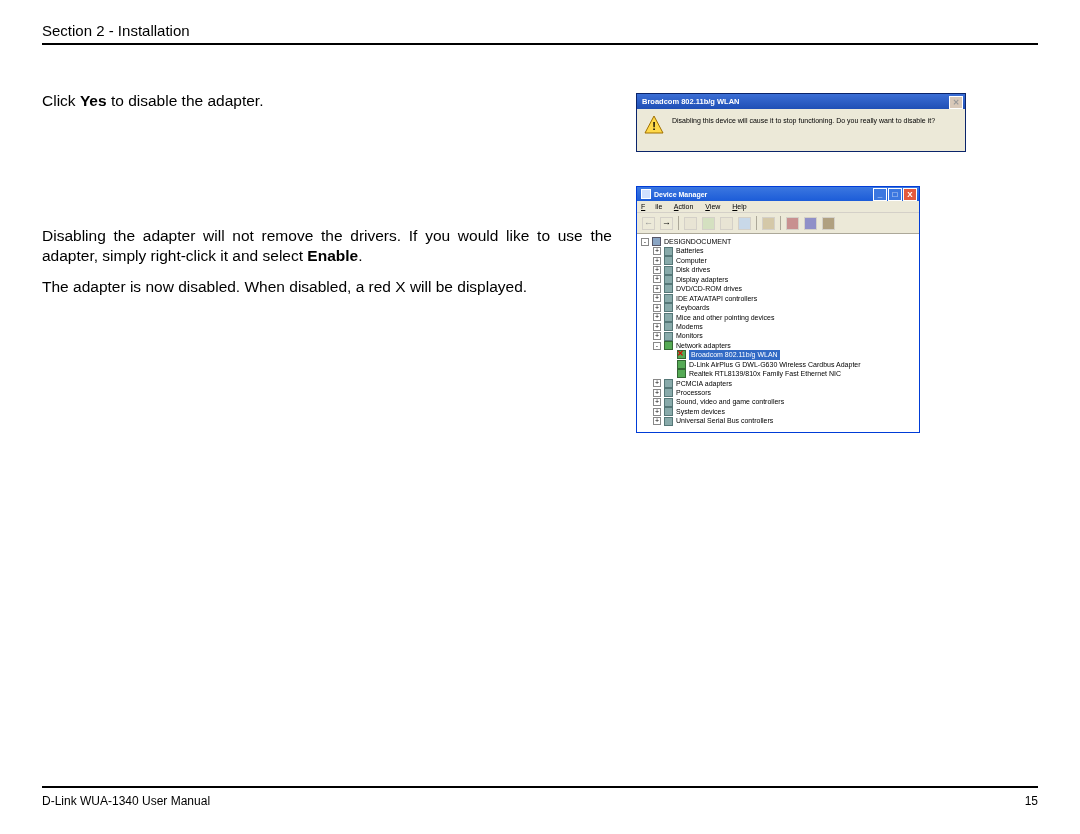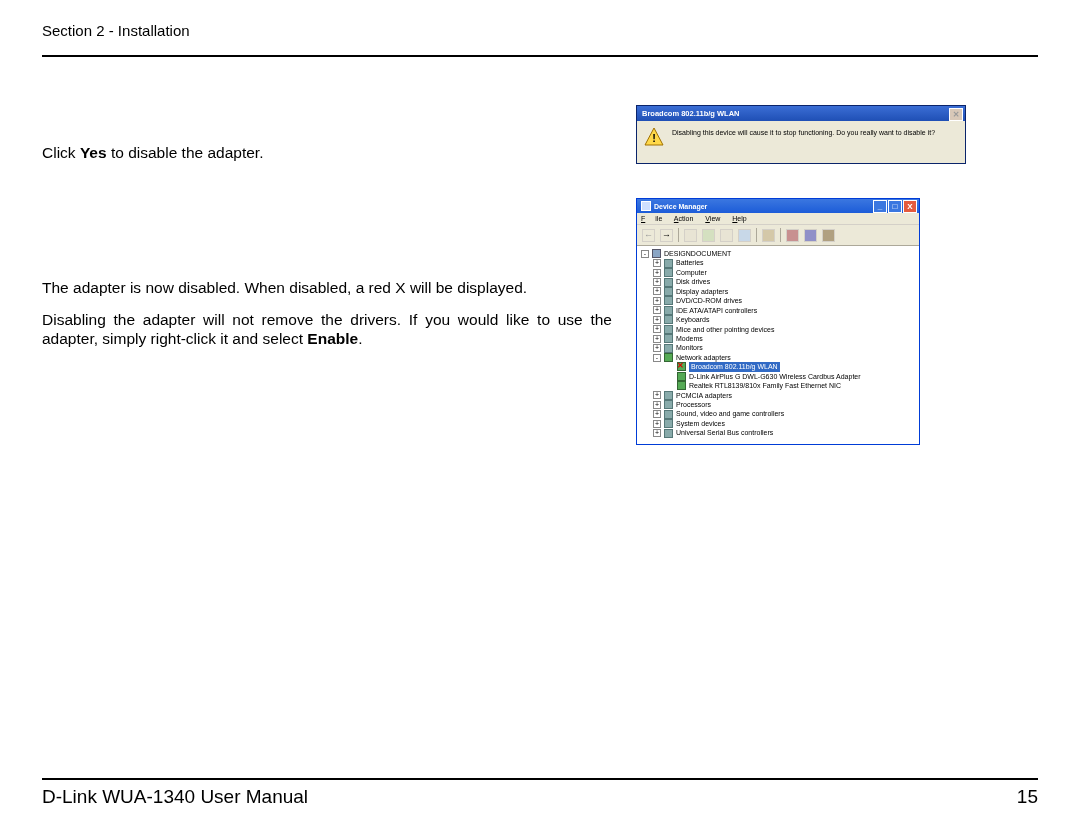--- a/index.html
+++ b/index.html
@@ -9,37 +9,37 @@
     height: 834px;
     background: #fff;
     position: relative;
     color: #000;
   }
   .page {
     padding: 22px 42px 0 42px;
   }
   .header-line {
     font-size: 15px;
-    margin-bottom: 16px;
+    margin-bottom: 4px;
   }
   .rule {
     border-top: 2px solid #000;
     margin-bottom: 46px;
   }
   .content {
     display: flex;
     gap: 24px;
   }
   .left-col {
     width: 570px;
     font-size: 15.5px;
     line-height: 1.28;
   }
   .left-col p { margin-bottom: 12px; }
-  .p1 { margin-bottom: 115px !important; margin-top: 40px; }
+  .p1 { margin-bottom: 115px !important; }
   .justify { text-align: justify; }
   .right-col {
     flex: 1;
     display: flex;
     flex-direction: column;
     gap: 34px;
     padding-top: 2px;
   }
 
   
@@ -214,39 +214,39 @@
     right: 42px;
     bottom: 26px;
   }
   .footer-rule {
     border-top: 2px solid #000;
     margin-bottom: 6px;
   }
   .footer-row {
     display: flex;
     justify-content: space-between;
-    font-size: 19px;
+    font-size: 12px;
   }
 </style>
 </head>
 <body>
 
 <div class="page">
   <div class="header-line">Section 2 - Installation</div>
   <div class="rule"></div>
 
   <div class="content">
     <div class="left-col">
       <p class="p1">
         <span>Click </span><b>Yes</b><span> to disable the adapter.</span>
       </p>
-      <p class="justify">The adapter is now disabled. When disabled, a red X will be displayed.</p>
       <p class="justify">
         <span>Disabling the adapter will not remove the drivers. If you would like to use the adapter, simply right-click it and select </span><b>Enable</b><span>.</span>
       </p>
+      <p class="justify">The adapter is now disabled. When disabled, a red X will be displayed.</p>
     </div>
 
     <div class="right-col">
 
       <div class="dialog">
         <div class="dialog-title">
           <span>Broadcom 802.11b/g WLAN</span>
           <span class="dialog-close">✕</span>
         </div>
         <div class="dialog-body">

